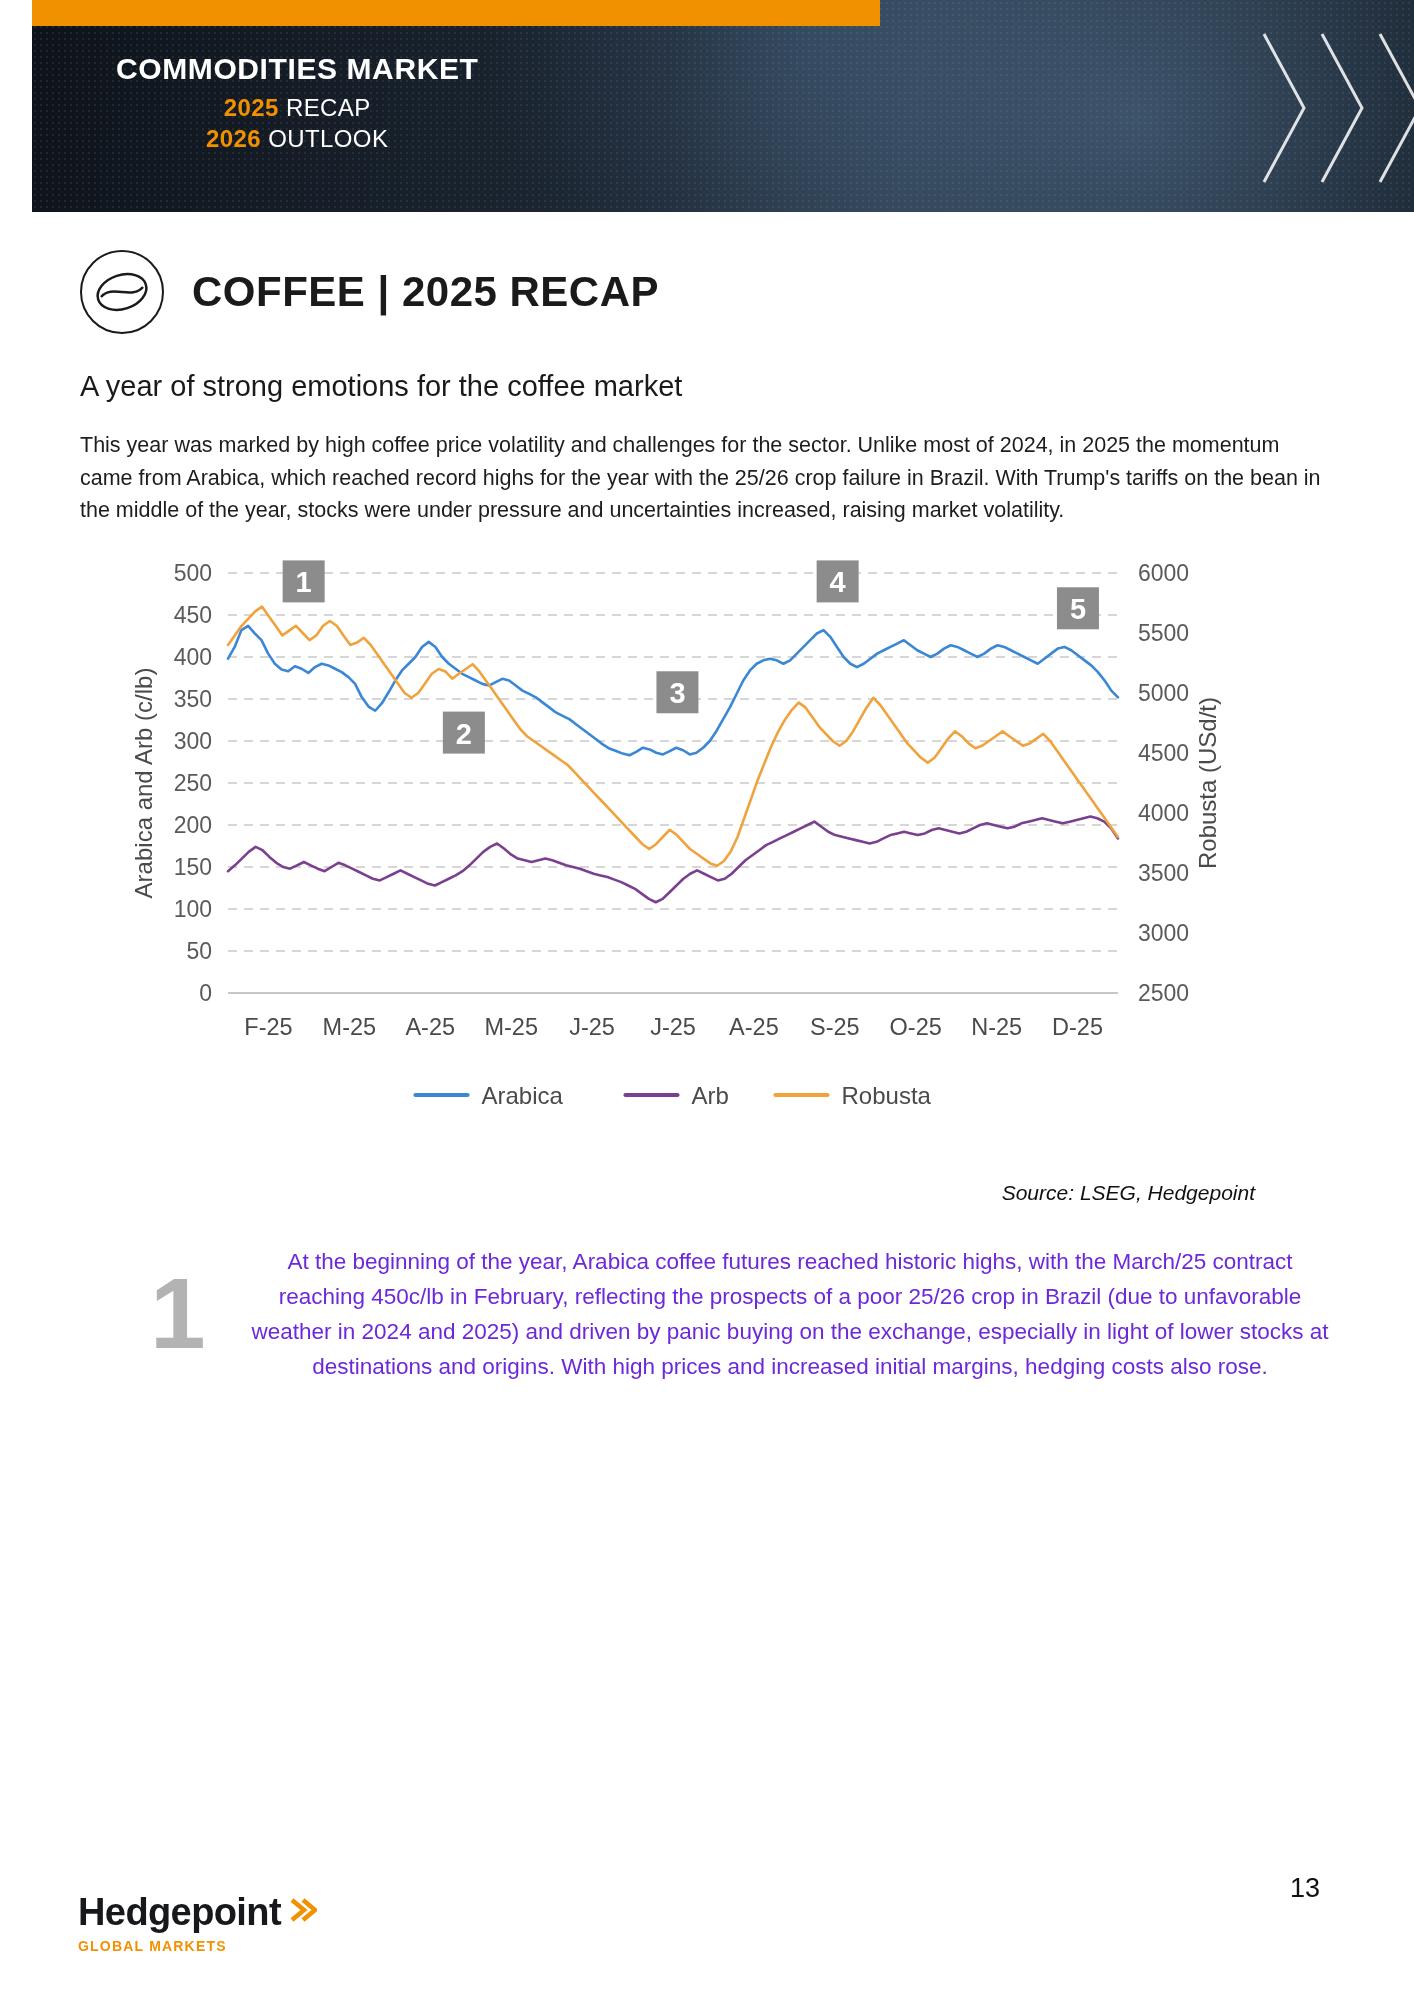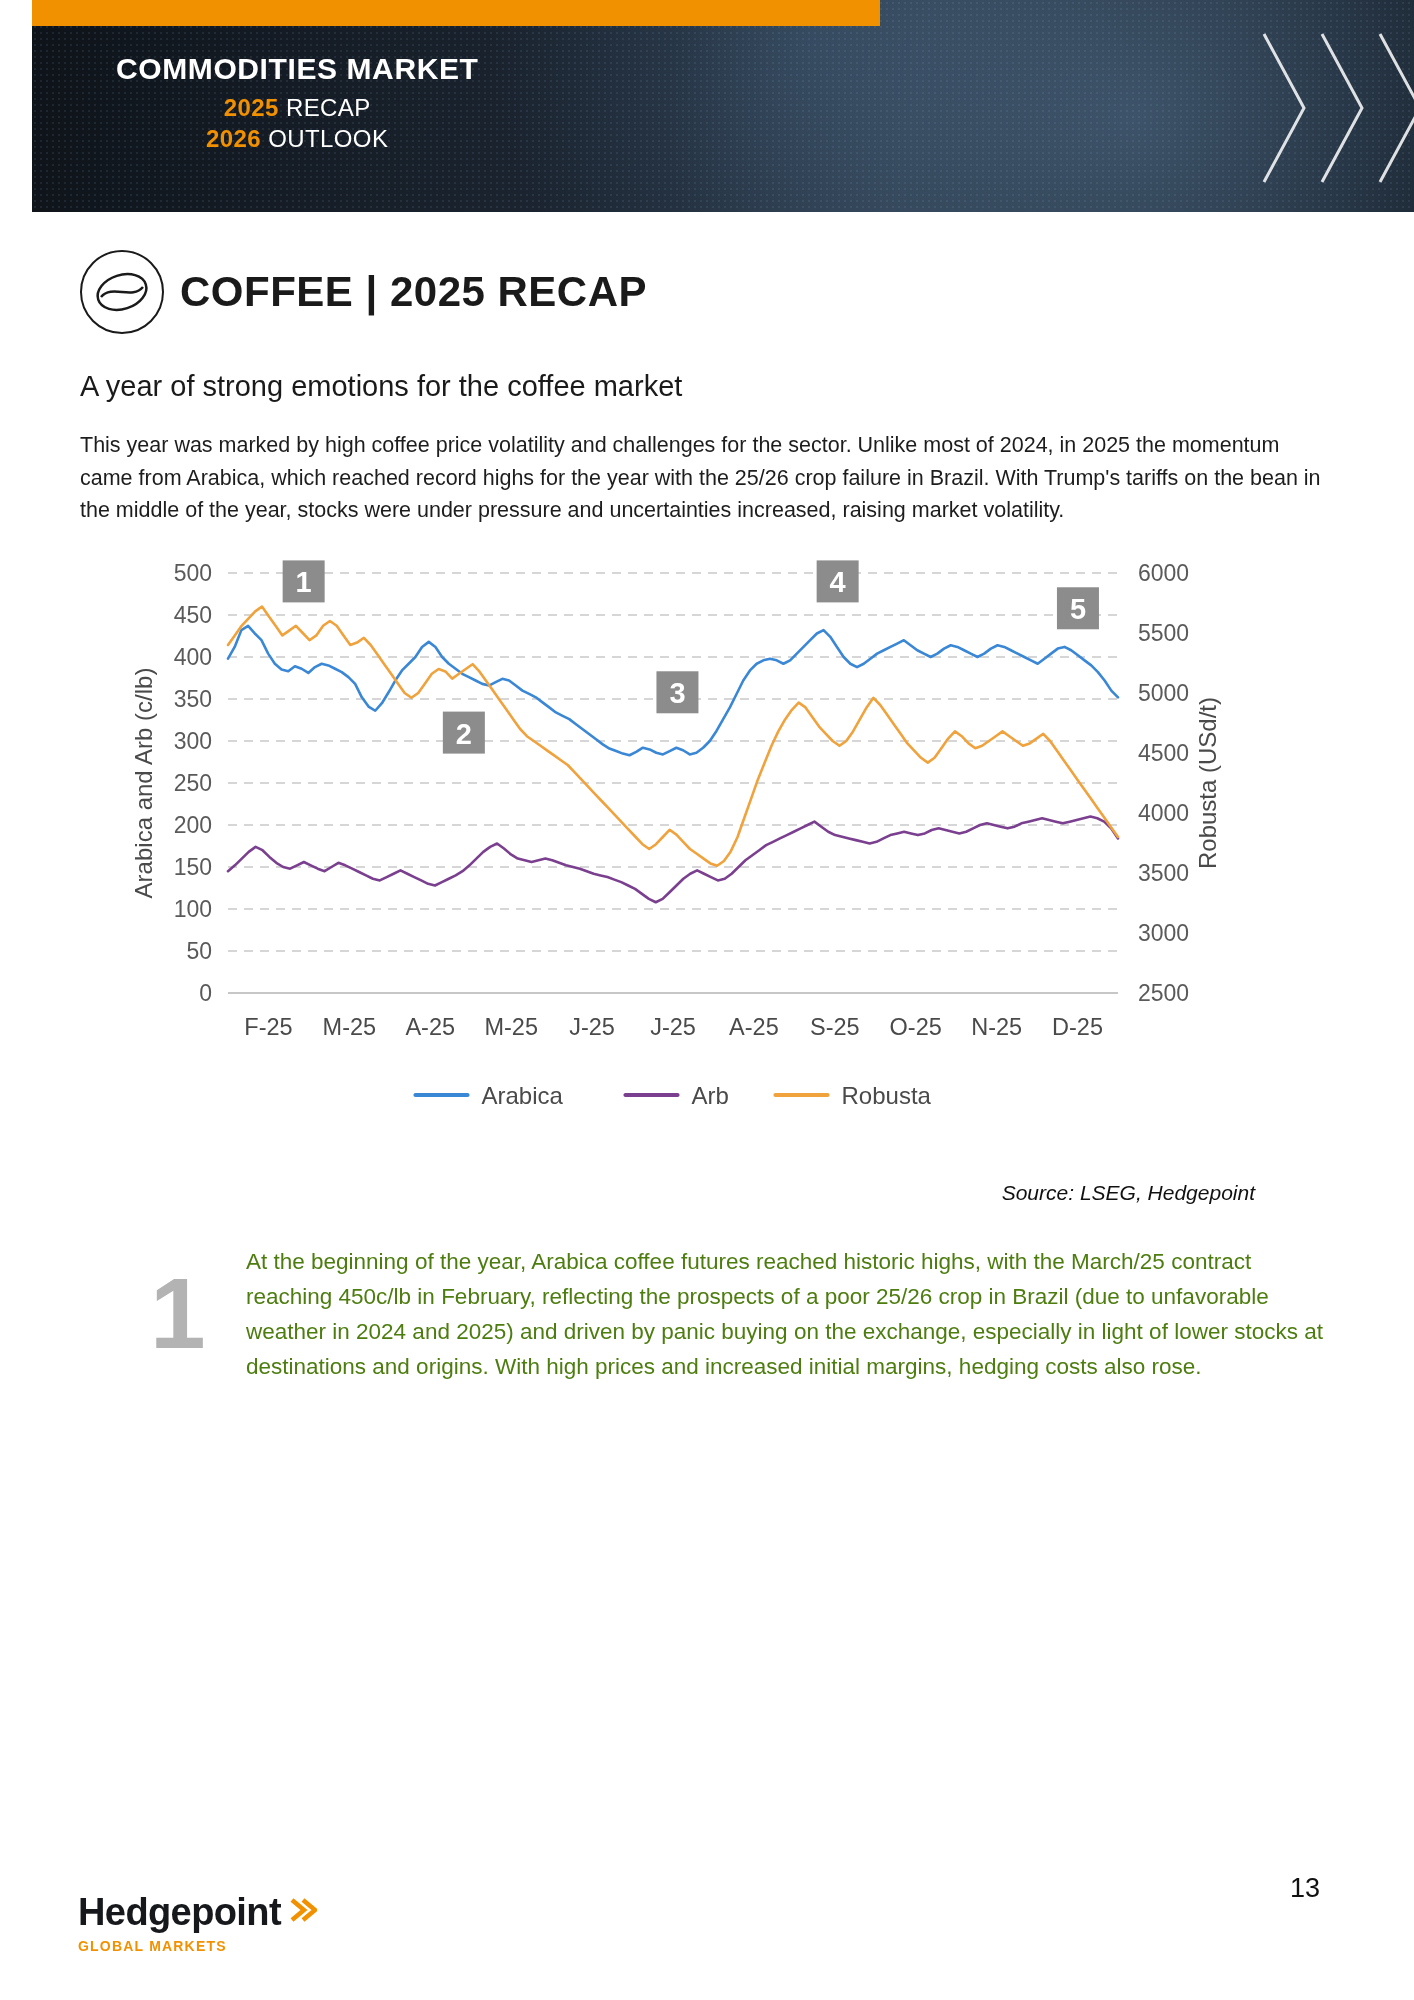--- a/index.html
+++ b/index.html
@@ -81,21 +81,21 @@
   .chev svg { display:block; }
 
   
   .page {
     padding: 0 80px;
   }
 
   .title-row {
     display: flex;
     align-items: center;
-    gap: 16px;
+    gap: 28px;
     margin-top: 38px;
   }
   .bean-badge {
     width: 84px; height: 84px;
     border: 2.5px solid #1a1a1a;
     border-radius: 50%;
     display: flex; align-items: center; justify-content: center;
     flex: 0 0 auto;
   }
   .page-title {
@@ -147,22 +147,23 @@
     font-weight: bold;
     color: #b3b3b3;
     line-height: .85;
     flex: 0 0 auto;
     width: 70px;
     margin-top: 26px;
   }
   .callout-text {
     font-size: 22.5px;
     line-height: 1.55;
-    color: #4d7c0f;
+    color: #6d28d9;
     max-width: 1120px;
+    text-align: center;
   }
 
   
   .footer {
     position: absolute;
     left: 0; right: 0;
     bottom: 0;
     height: 160px;
   }
   .logo {

